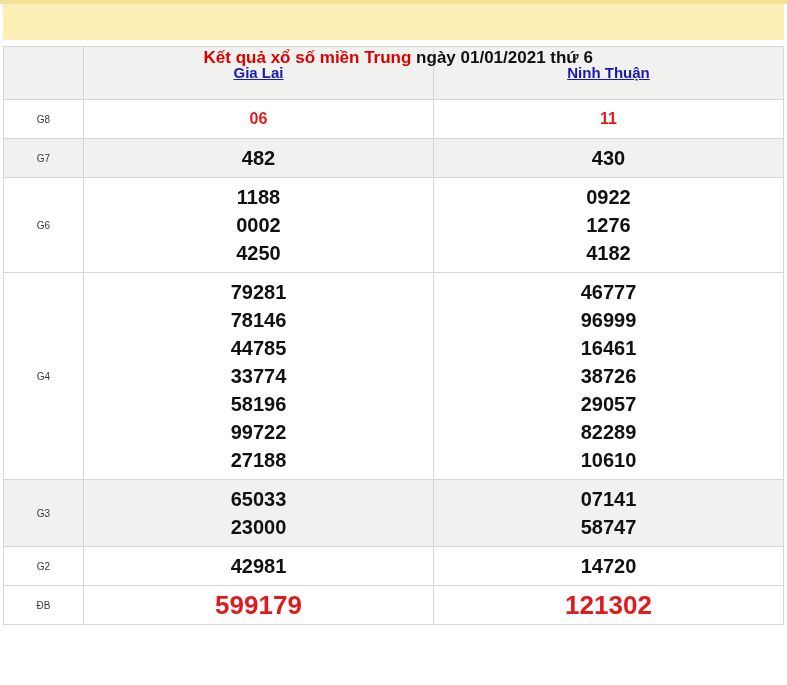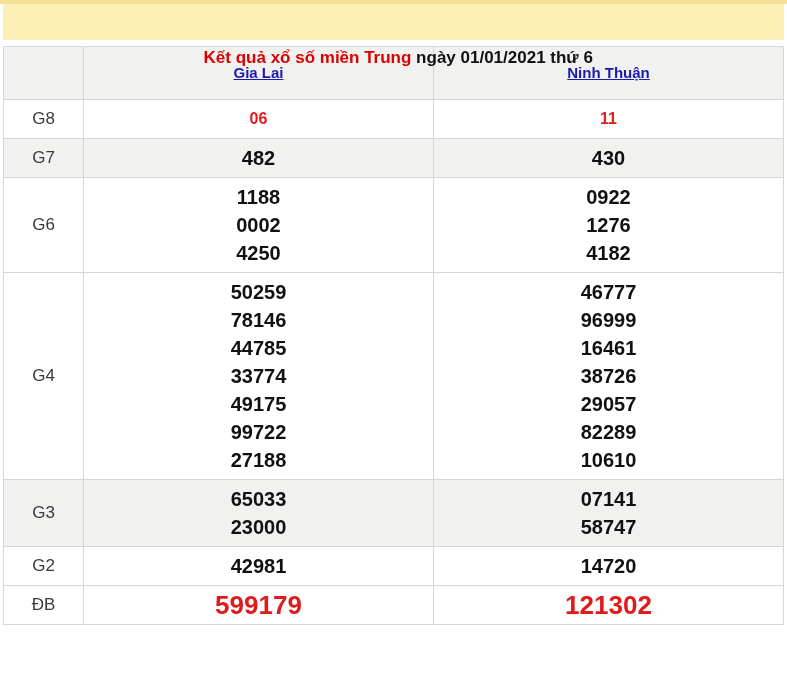--- a/index.html
+++ b/index.html
@@ -40,21 +40,21 @@
   tr.head-row td{
     background:var(--row-alt);
     padding:16px 0;line-height:20px;
   }
   a.prov-link{
     color:var(--link-blue);font-weight:bold;font-size:15px;
     text-decoration:underline;cursor:pointer;
   }
   tr.alt td{background:var(--row-alt);text-align:center;}
   td.prize-label{
-    font-size:17px;color:var(--label-gray);font-weight:normal;
+    font-size:10px;color:var(--label-gray);font-weight:normal;
   }
   td.vals{padding:5px 0;}
   .num{
     display:block;line-height:28px;
     font-size:20px;font-weight:bold;color:var(--text-black);
   }
   tr.hl .num{font-size:16px;color:var(--red-number);}
   tr.sp .num{font-size:26px;color:var(--red-number);}
 </style>
 </head>
@@ -107,25 +107,25 @@
         </td>
         <td class="vals">
           <span class="num">0922</span>
           <span class="num">1276</span>
           <span class="num">4182</span>
         </td>
       </tr>
       <tr class="">
         <td class="prize-label">G4</td>
         <td class="vals">
-          <span class="num">50259</span>
+          <span class="num">79281</span>
           <span class="num">78146</span>
           <span class="num">44785</span>
           <span class="num">33774</span>
-          <span class="num">49175</span>
+          <span class="num">58196</span>
           <span class="num">99722</span>
           <span class="num">27188</span>
         </td>
         <td class="vals">
           <span class="num">46777</span>
           <span class="num">96999</span>
           <span class="num">16461</span>
           <span class="num">38726</span>
           <span class="num">29057</span>
           <span class="num">82289</span>

